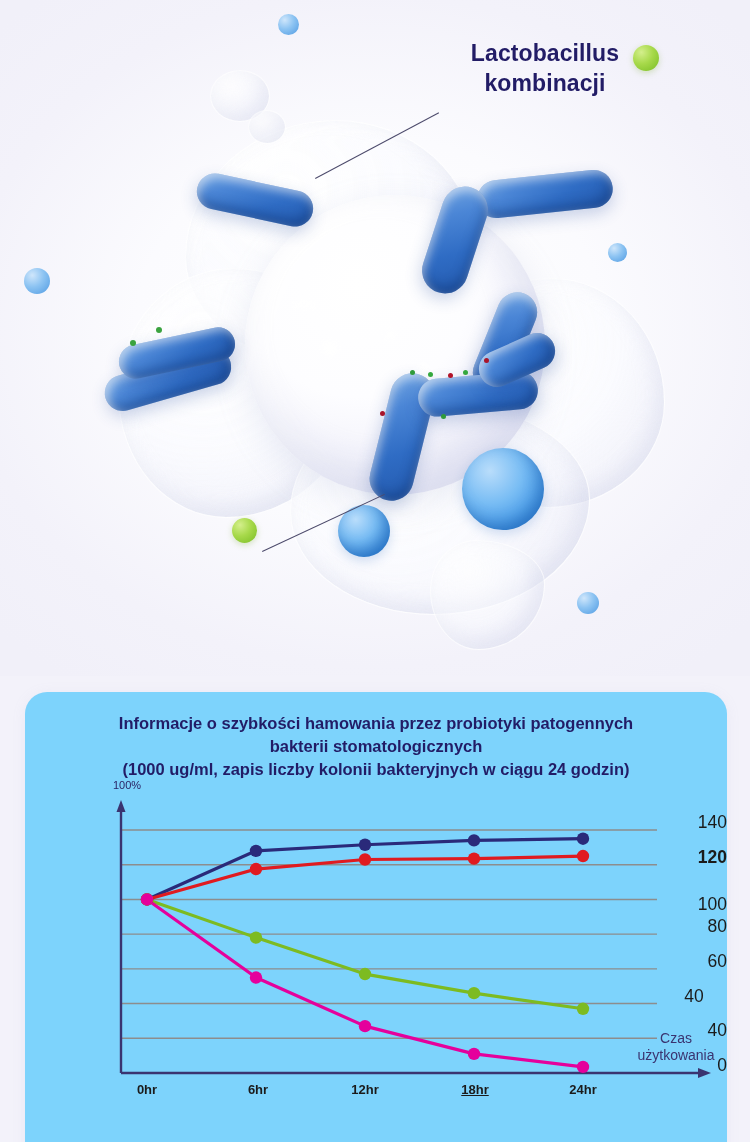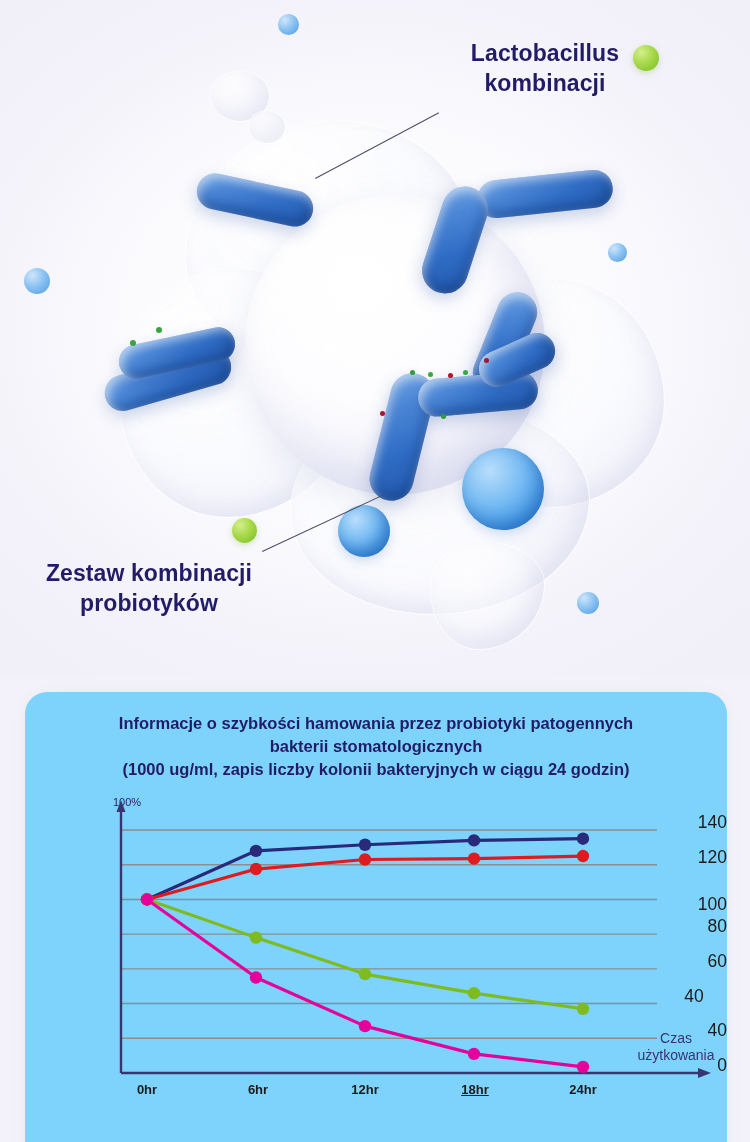--- a/index.html
+++ b/index.html
@@ -138,40 +138,38 @@
     <div class="micro" style="left:380px; top:411px; width:5px; height:5px; background:#a8152b;"></div>
     <div class="micro" style="left:441px; top:414px; width:5px; height:5px; background:#2f9b3a;"></div>
     <div class="micro" style="left:130px; top:340px; width:6px; height:6px; background:#3aa33f;"></div>
     <div class="micro" style="left:156px; top:327px; width:6px; height:6px; background:#3aa33f;"></div>
 
     <div class="leader" style="left:315px; top:178px; width:140px; transform:rotate(-28deg);"></div>
     <div class="leader" style="left:262px; top:551px; width:135px; transform:rotate(-25deg);"></div>
 
     <div class="callout-label" style="left:430px; top:38px; width:230px;">Lactobacillus
 kombinacji</div>
-    <div class="callout-label" style="left:18px; top:558px; width:262px;">Zestaw kombinacji
-probiotyków</div>
   </div>
 
   <div id="chart-card">
 
     <div id="chart-title">Informacje o szybkości hamowania przez probiotyki patogennych
 bakterii stomatologicznych
 (1000 ug/ml, zapis liczby kolonii bakteryjnych w ciągu 24 godzin)</div>
 
     <div class="ylabel" style="top:120px; width:66px;">140</div>
-    <div class="ylabel" style="top:155px; width:66px;">120</div>
+    <div class="ylabel" style="top:155px; width:66px;font-weight:bold;">120</div>
     <div class="ylabel" style="top:202px; width:66px;">100</div>
     <div class="ylabel" style="top:224px; width:66px;">80</div>
     <div class="ylabel" style="top:259px; width:66px;">60</div>
     <div class="ylabel" style="top:294px; width:66px;text-align:center;">40</div>
     <div class="ylabel" style="top:328px; width:66px;">40</div>
     <div class="ylabel" style="top:363px; width:66px;">0</div>
 
-    <div class="pct-label" style="left:88px; top:104px;">100%</div>
+    <div class="pct-label" style="left:88px; top:87px;">100%</div>
 
     <div class="xlabel" style="left:92px;  top:390px;">0hr</div>
     <div class="xlabel" style="left:203px; top:390px;">6hr</div>
     <div class="xlabel" style="left:310px; top:390px;">12hr</div>
     <div class="xlabel" style="left:420px; top:390px;text-decoration:underline;">18hr</div>
     <div class="xlabel" style="left:528px; top:390px;">24hr</div>
 
     <div class="axis-caption" style="left:596px; top:338px; width:110px;">Czas
 użytkowania</div>
 

